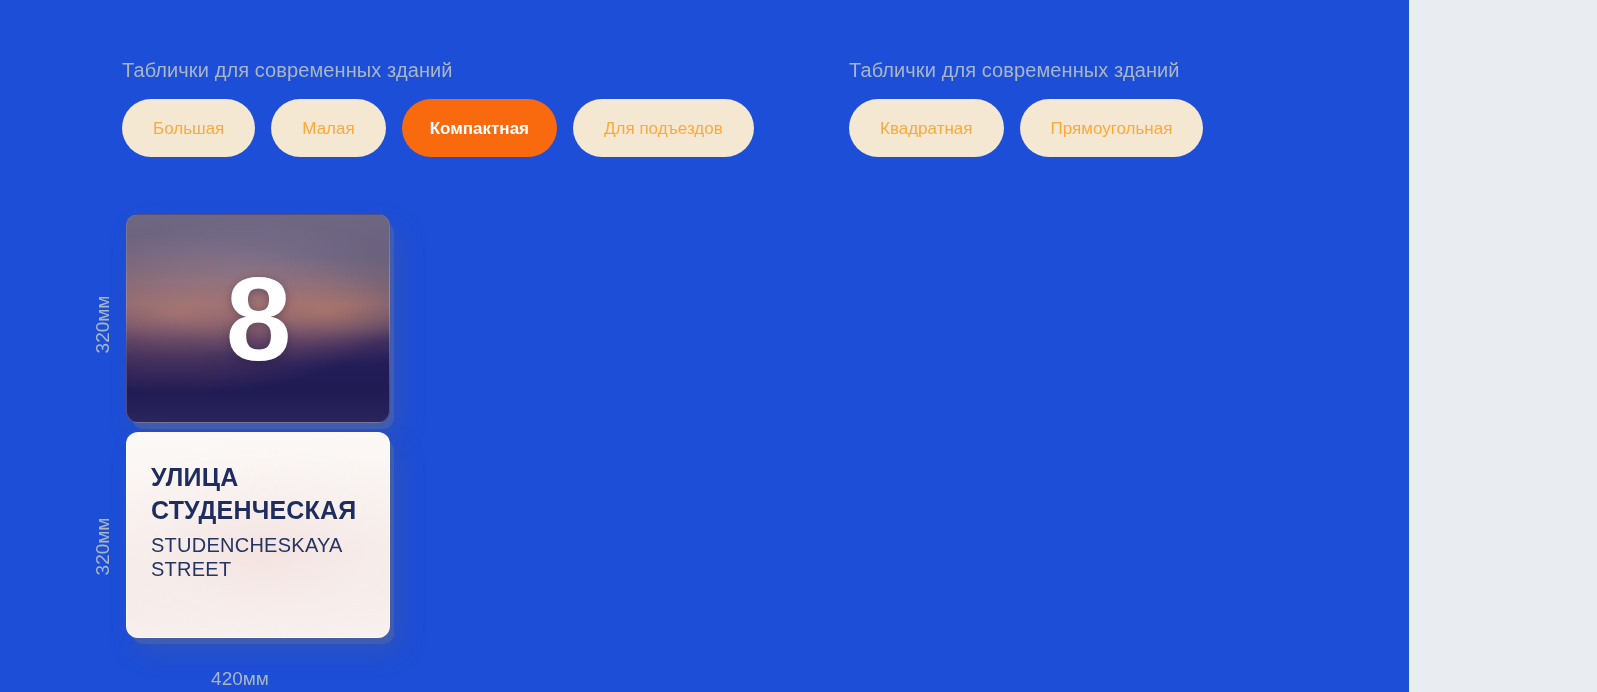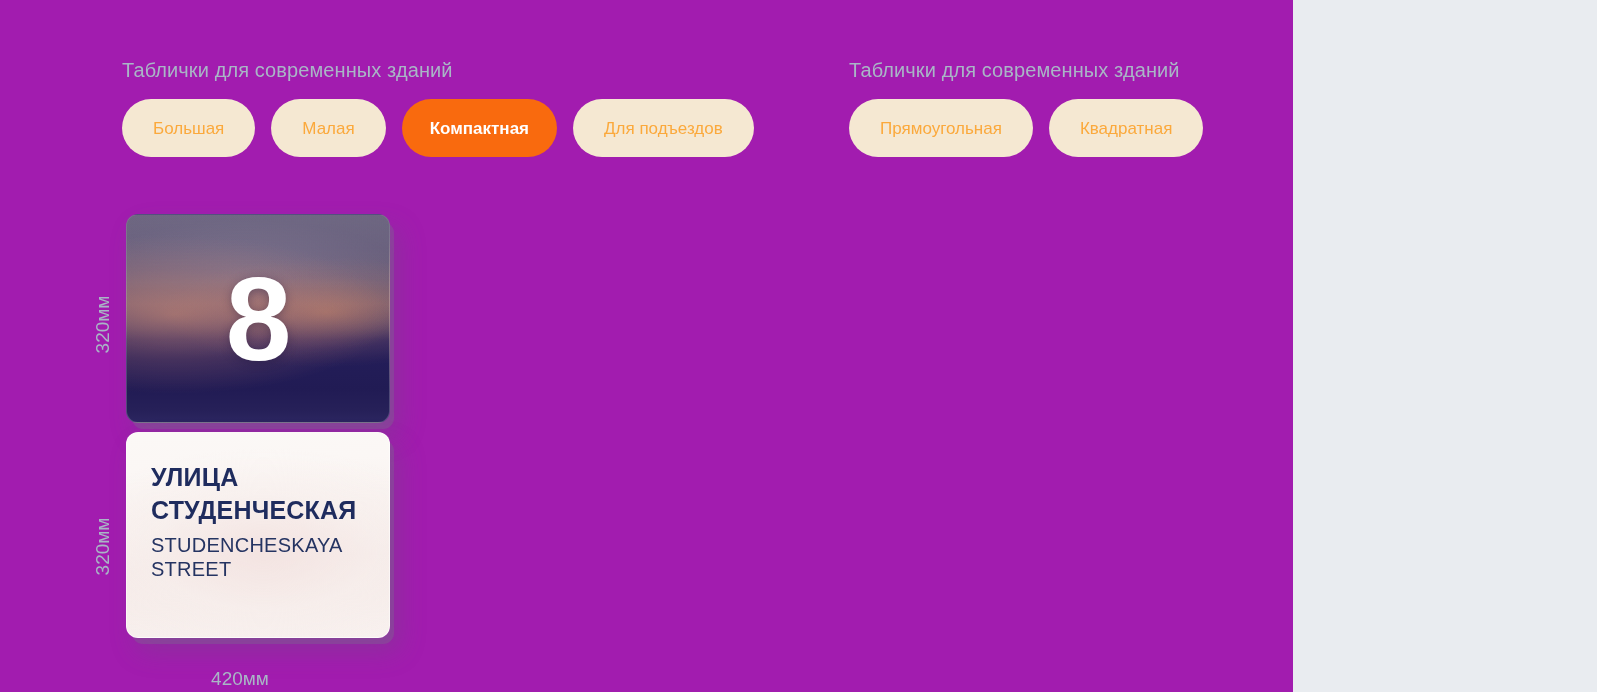--- a/index.html
+++ b/index.html
@@ -11,23 +11,23 @@
     width: 1597px;
     height: 692px;
     overflow: hidden;
     background: #e9ecf0;
     font-family: "Liberation Sans", sans-serif;
     -webkit-font-smoothing: antialiased;
   }
 
   #stage {
     position: relative;
-    width: 1293px;
+    width: 1409px;
     height: 692px;
-    background: #a21caf;
+    background: #1d4ed8;
   }
 
   
   .selector-group {
     position: absolute;
     top: 60px;
   }
   #group-modern { left: 122px; }
   #group-historic { left: 849px; }
 
@@ -230,22 +230,22 @@
       <button class="chip">Большая</button>
       <button class="chip">Малая</button>
       <button class="chip is-active">Компактная</button>
       <button class="chip">Для подъездов</button>
     </div>
   </div>
 
   <div class="selector-group" id="group-historic">
     <h2 class="group-heading">Таблички для современных зданий</h2>
     <div class="chip-row">
+      <button class="chip">Квадратная</button>
       <button class="chip">Прямоугольная</button>
-      <button class="chip">Квадратная</button>
     </div>
   </div>
 
   <div id="preview">
 
     <div class="plate-wrap">
       <div class="plate" id="plate-number"></div>
       <div class="house-number">8</div>
     </div>
 

